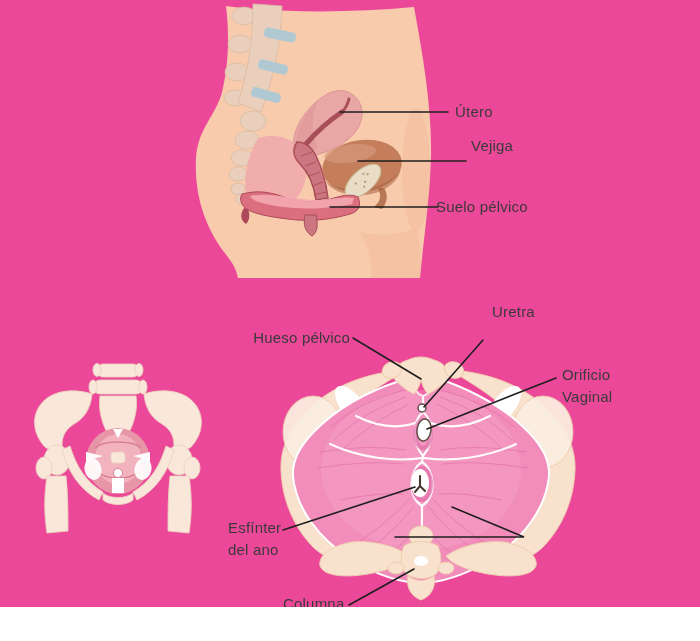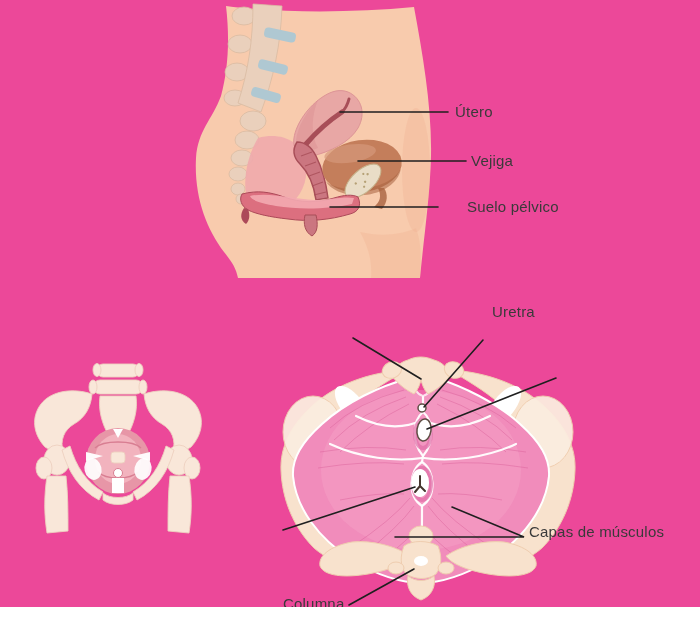--- a/index.html
+++ b/index.html
@@ -221,21 +221,29 @@
       <line class="leader" x1="353" y1="338" x2="421" y2="379"></line>
       <line class="leader" x1="483" y1="340" x2="424" y2="407"></line>
       <line class="leader" x1="556" y1="378" x2="427" y2="429"></line>
       <line class="leader" x1="283" y1="530" x2="415" y2="487"></line>
       <polyline class="leader" points="452,507 524,537 395,537"></polyline>
       <line class="leader" x1="349" y1="605" x2="414" y2="569"></line>
     </g>
   </svg>
 
   <div class="lbl" style="left:455px;top:101px">Útero</div>
-  <div class="lbl" style="left:471px;top:150px">Vejiga</div>
-  <div class="lbl" style="left:467px;top:196px">Suelo pélvico</div>
-
+  <div class="lbl" style="left:471px;top:135px">Vejiga</div>
+  <div class="lbl" style="left:436px;top:196px">Suelo pélvico</div>
+
+  <div class="lbl" style="left:250px;top:327px;width:100px;text-align:right">Hueso pélvico</div>
   <div class="lbl" style="left:492px;top:301px">Uretra</div>
+  <div class="lbl" style="left:562px;top:364px">
+    <div>Orificio</div>
+    <div>Vaginal</div>
+  </div>
+  <div class="lbl" style="left:228px;top:517px">
+    <div>Esfínter</div>
+    <div>del ano</div>
+  </div>
   <div class="lbl" style="left:529px;top:521px">
-    <div>Capas de músculos</div>
   </div>
   <div class="lbl" style="left:283px;top:593px">Columna</div>
 </div>
 
 </body></html>

